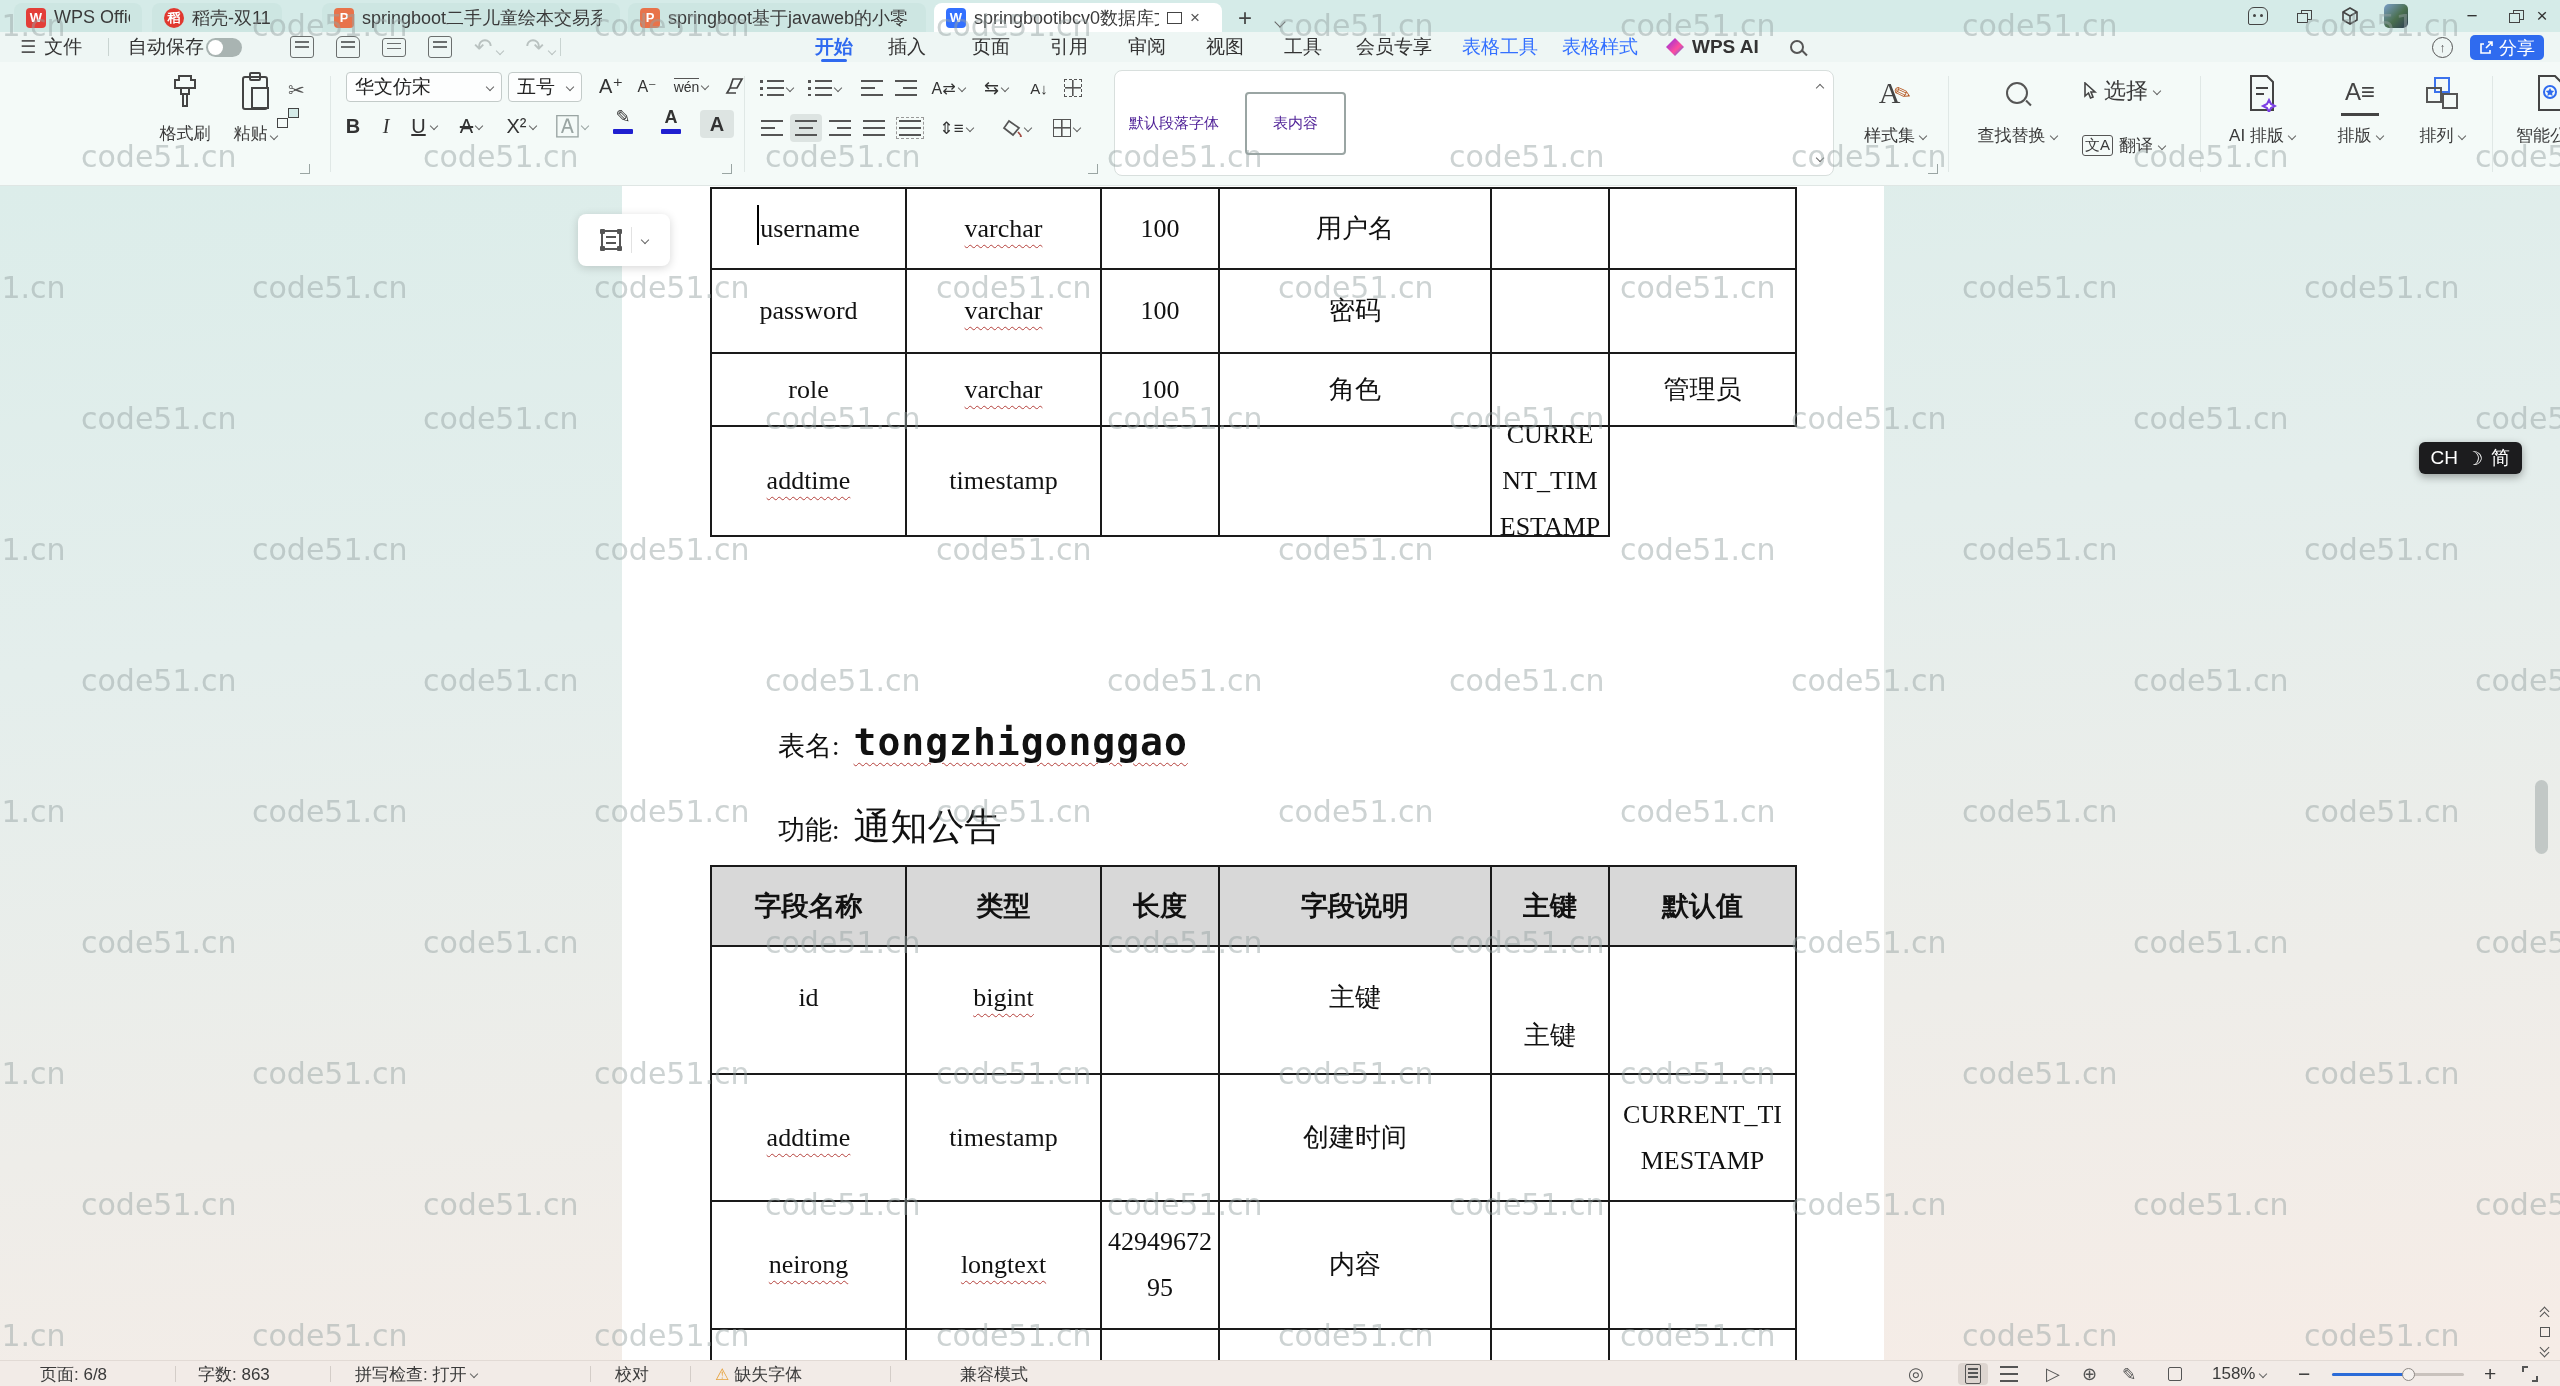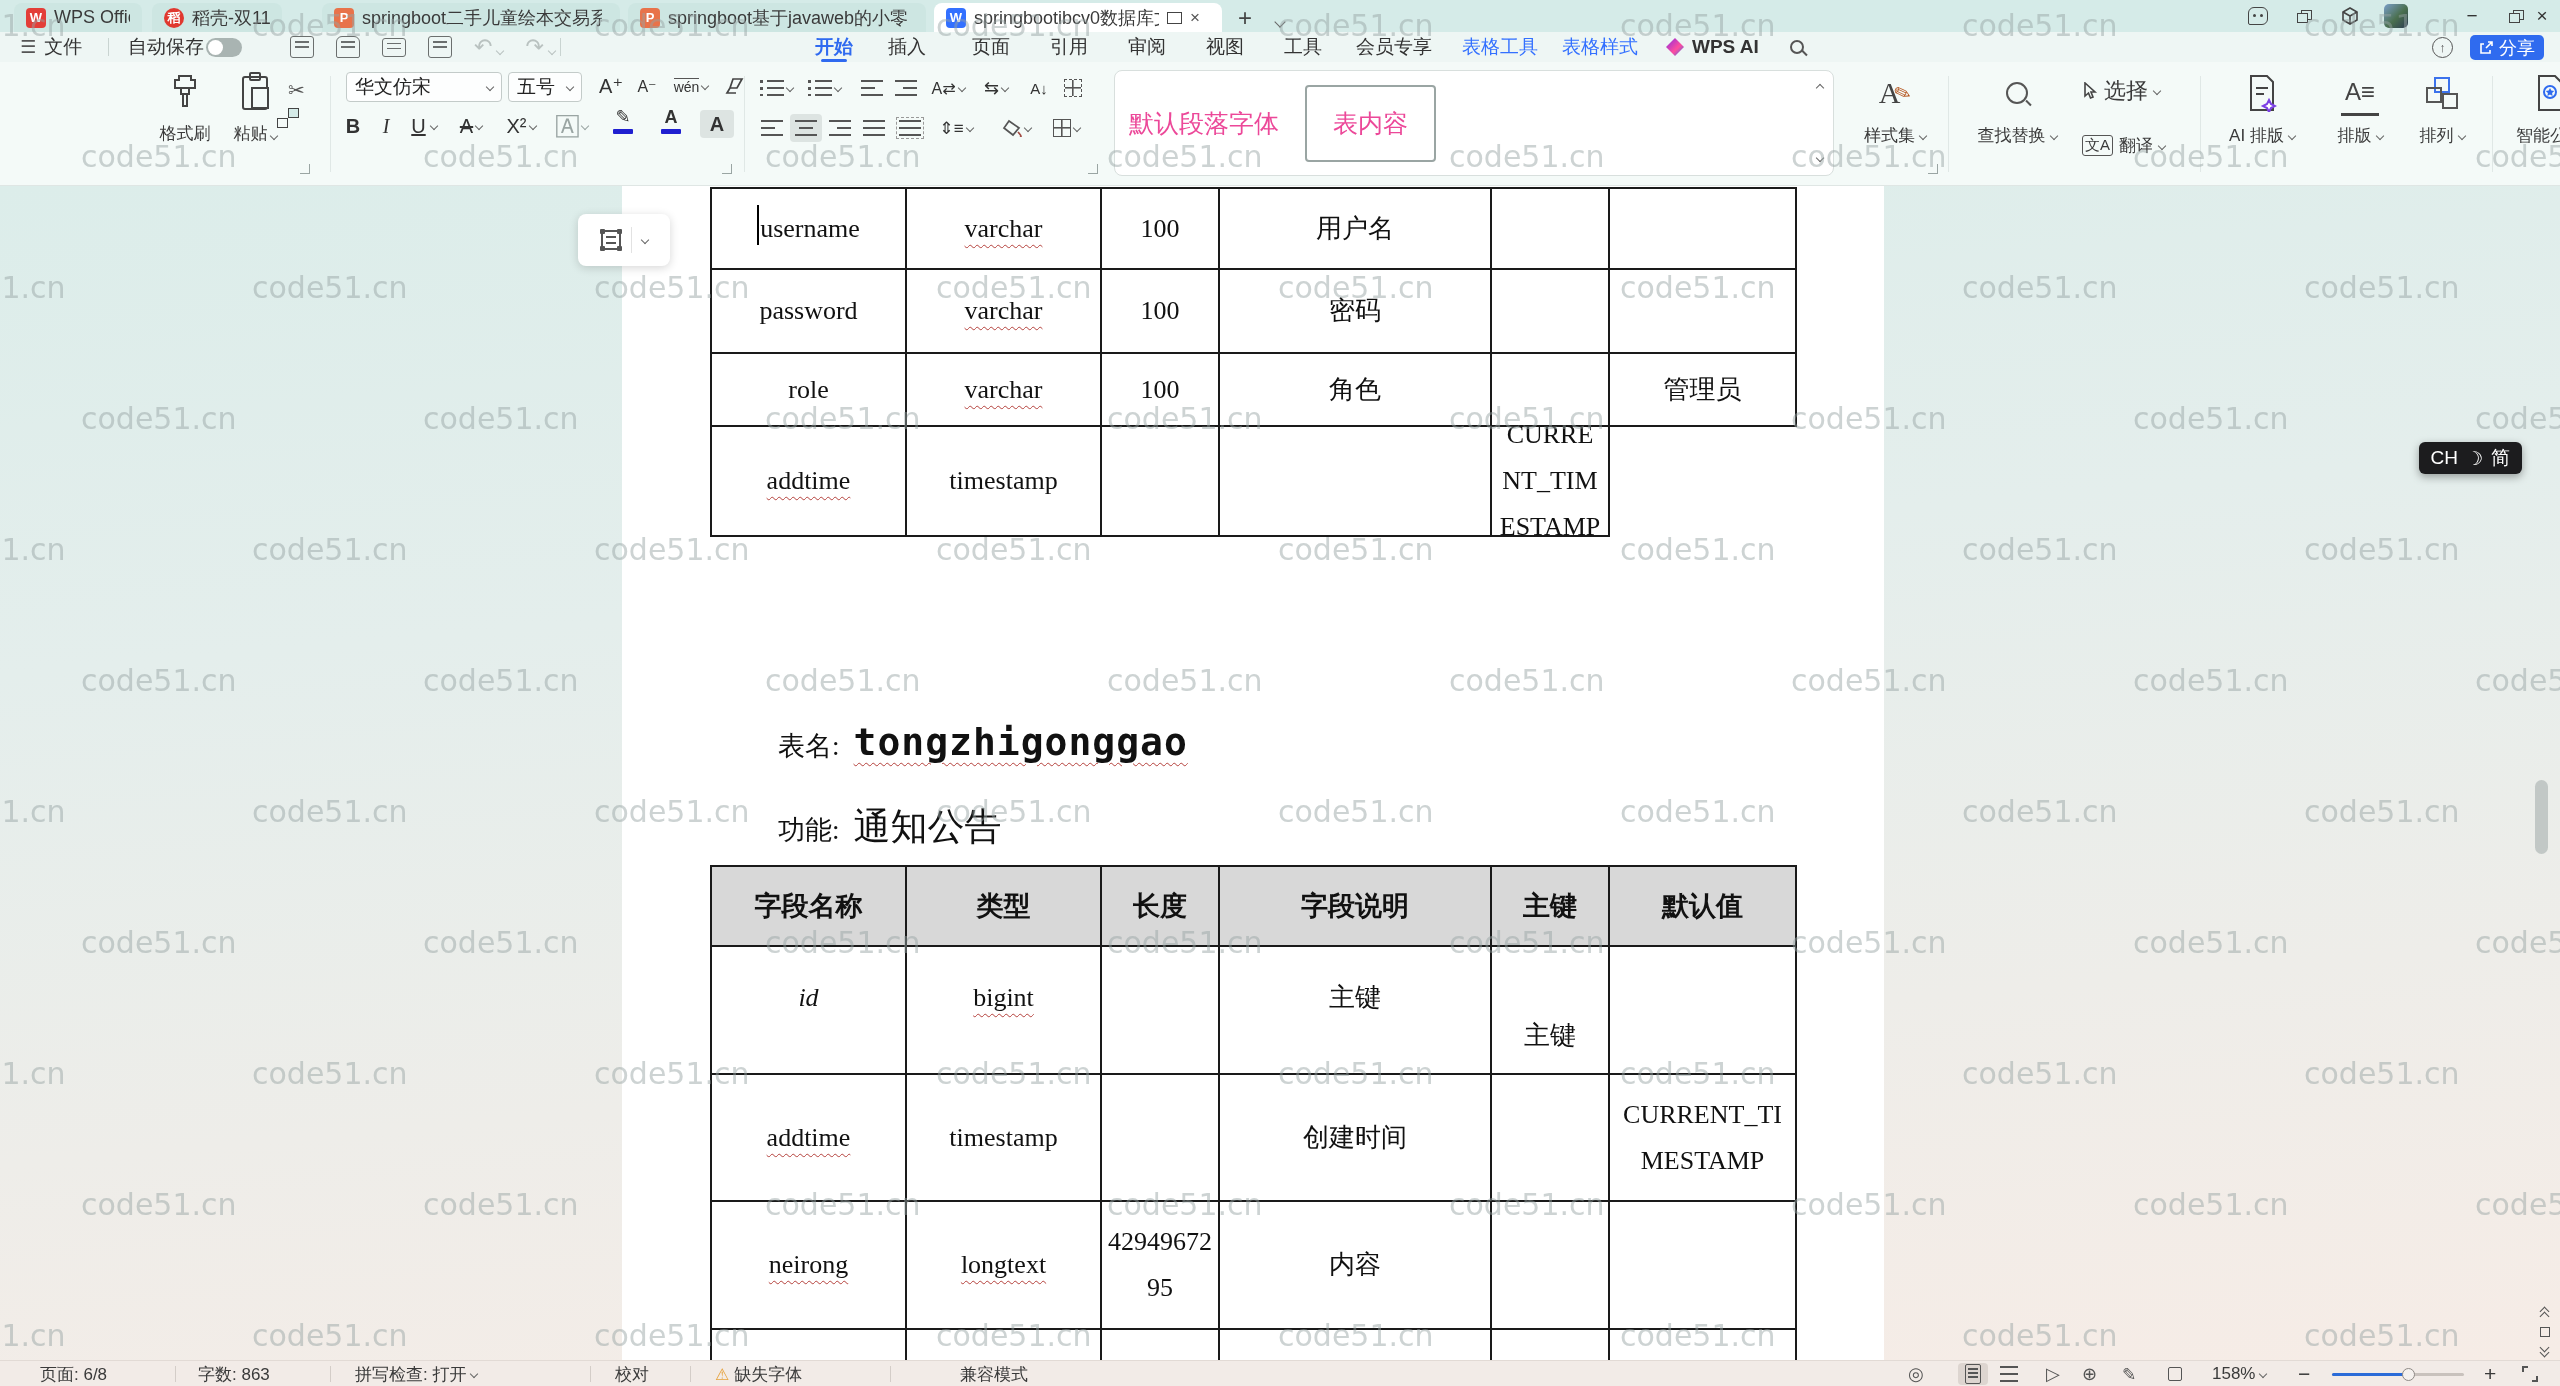--- a/index.html
+++ b/index.html
@@ -69,21 +69,21 @@
       linear-gradient(#555,#555) 0 7px/3px 3px no-repeat,
       linear-gradient(#555,#555) 0 14px/3px 3px no-repeat,
       linear-gradient(#555,#555) 7px 0/17px 2px no-repeat,
       linear-gradient(#555,#555) 7px 7px/17px 2px no-repeat,
       linear-gradient(#555,#555) 7px 14px/17px 2px no-repeat; }
   .grid9 { width:18px; height:18px; border:1.6px solid #555; background:
       linear-gradient(#555,#555) 50% 0/1.6px 100% no-repeat,
       linear-gradient(#555,#555) 0 50%/100% 1.6px no-repeat; }
   .ubar { display:inline-block; width:20px; height:5px; border-radius:1px; }
   .gallery { position:absolute; left:1114px; top:8px; width:720px; height:106px; background:#fff; border:1px solid #d8dfdd; border-radius:8px; display:flex; align-items:center; padding:0 14px; gap:26px; }
-  .gitem { font-size:25px; color:#ec4899; font-family:"Liberation Serif",serif; }
+  .gitem { font-size:15px; color:#4c1d95; font-family:"Liberation Serif",serif; }
   .gitem.sel { border:2px solid #9aa5a3; border-radius:4px; padding:20px 26px; }
   .gscroll { position:absolute; right:10px; top:14px; bottom:14px; display:flex; flex-direction:column; justify-content:space-between; align-items:center; color:#777; }
   .rgroupbtn { position:absolute; top:8px; display:flex; flex-direction:column; align-items:center; gap:8px; }
   .rgroupbtn .blab { display:flex; align-items:center; gap:5px; white-space:nowrap; font-size:17px; }
   .launch { position:absolute; width:10px; height:10px; border-right:1.6px solid #9aa5a3; border-bottom:1.6px solid #9aa5a3; }
 
   
   .canvas { position:absolute; left:0; top:186px; width:2560px; height:1174px; overflow:hidden;
     background:linear-gradient(175deg,#dcedea 0%,#e4eeec 35%,#eeedE9 70%,#f6ece6 100%); }
   .page { position:absolute; left:622px; top:0; width:1262px; height:1174px; background:#ffffff; }
@@ -583,21 +583,21 @@
       <div class="cell hdr">
           <span>字段说明</span>
         </div>
       <div class="cell hdr">
           <span>主键</span>
         </div>
       <div class="cell hdr">
           <span>默认值</span>
         </div>
 
-      <div class="cell" style="align-items:flex-start;padding-top:28px;font-style:italic;">
+      <div class="cell" style="align-items:flex-start;padding-top:28px;">
           <span>id</span>
         </div>
       <div class="cell" style="align-items:flex-start;padding-top:28px;">
           <span class="sp">bigint</span>
         </div>
       <div class="cell">
           <span></span>
         </div>
       <div class="cell" style="align-items:flex-start;padding-top:28px;">
           <span>主键</span>

